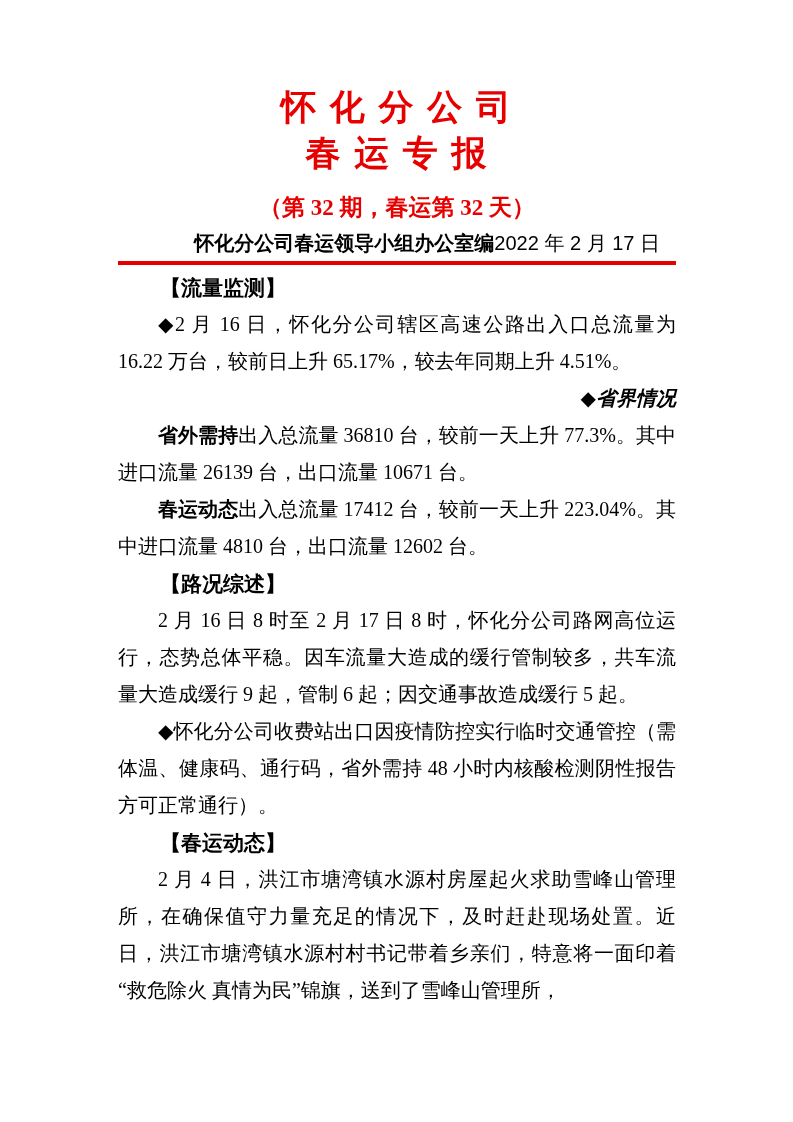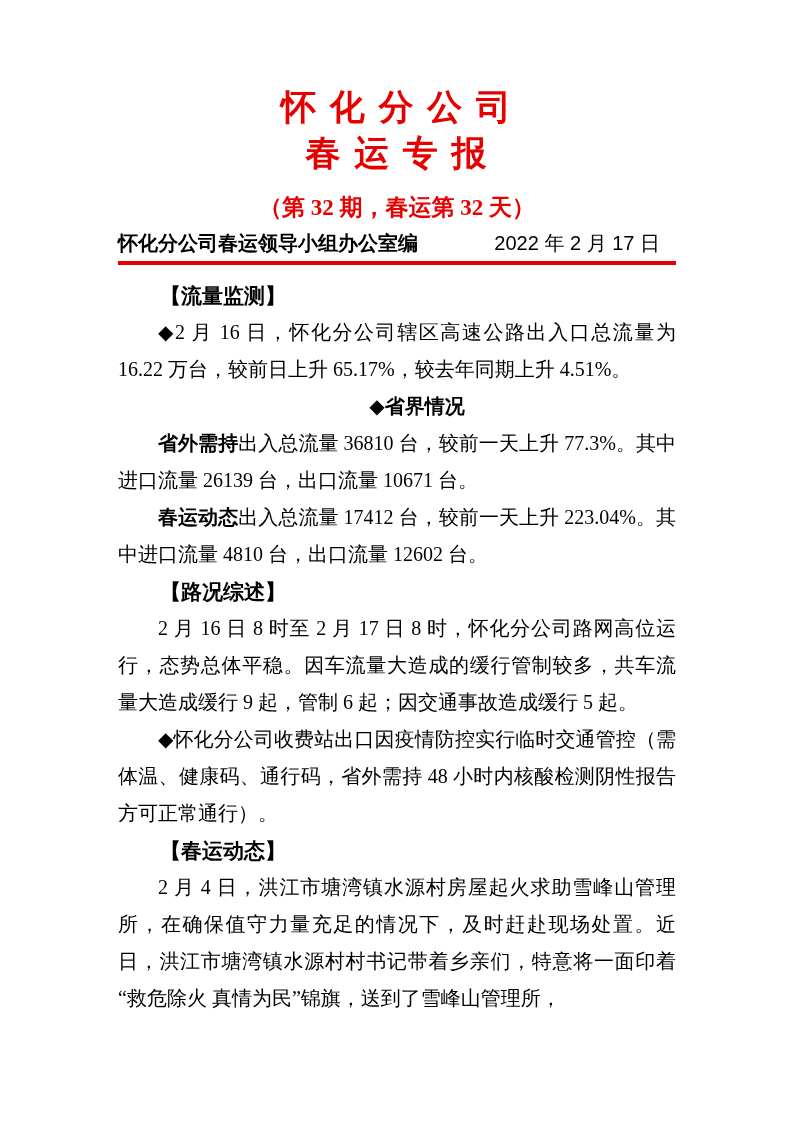--- a/index.html
+++ b/index.html
@@ -43,21 +43,21 @@
     font-weight: bold;
     color: var(--red);
     font-size: 23px;
     line-height: 30px;
     text-align: center;
     margin-top: 17px;
     white-space: nowrap;
   }
   .byline-row {
     display: flex;
-    justify-content: space-between;
+    justify-content: flex-end;
     align-items: baseline;
     margin-top: 7px;
     padding-bottom: 5px;
     border-bottom: 4px solid var(--red);
   }
   .byline {
     font-family: "Liberation Sans", "DejaVu Sans", sans-serif;
     font-weight: bold;
     font-size: 20px;
     line-height: 26px;
@@ -65,21 +65,21 @@
   }
   .report-date {
     font-family: Liberation Sans, sans-serif;
     font-size: 20px;
     line-height: 26px;
     padding-right: 16px;
     white-space: nowrap;
   }
   
   .doc-body {
-    margin-top: 12px;
+    margin-top: 4px;
     font-size: 20px;
     line-height: 37px;
     text-align: justify;
   }
   .sec-heading {
     font-family: "Liberation Sans", "DejaVu Sans", sans-serif;
     font-weight: bold;
     font-size: 21px;
     line-height: 37px;
     text-indent: 2em;
@@ -87,21 +87,22 @@
   }
   .para {
     text-indent: 2em;
   }
   .subheading {
     font-family: "Liberation Sans", "DejaVu Sans", sans-serif;
     font-weight: bold;
     font-size: 20px;
     line-height: 37px;
     text-indent: 2em;
-    text-align: center;
+    text-align: right;
+    font-style: italic;
   }
   .lead {
     font-family: "Liberation Sans", "DejaVu Sans", sans-serif;
     font-weight: bold;
   }
 </style>
 </head>
 <body>
 
 <div class="page">

